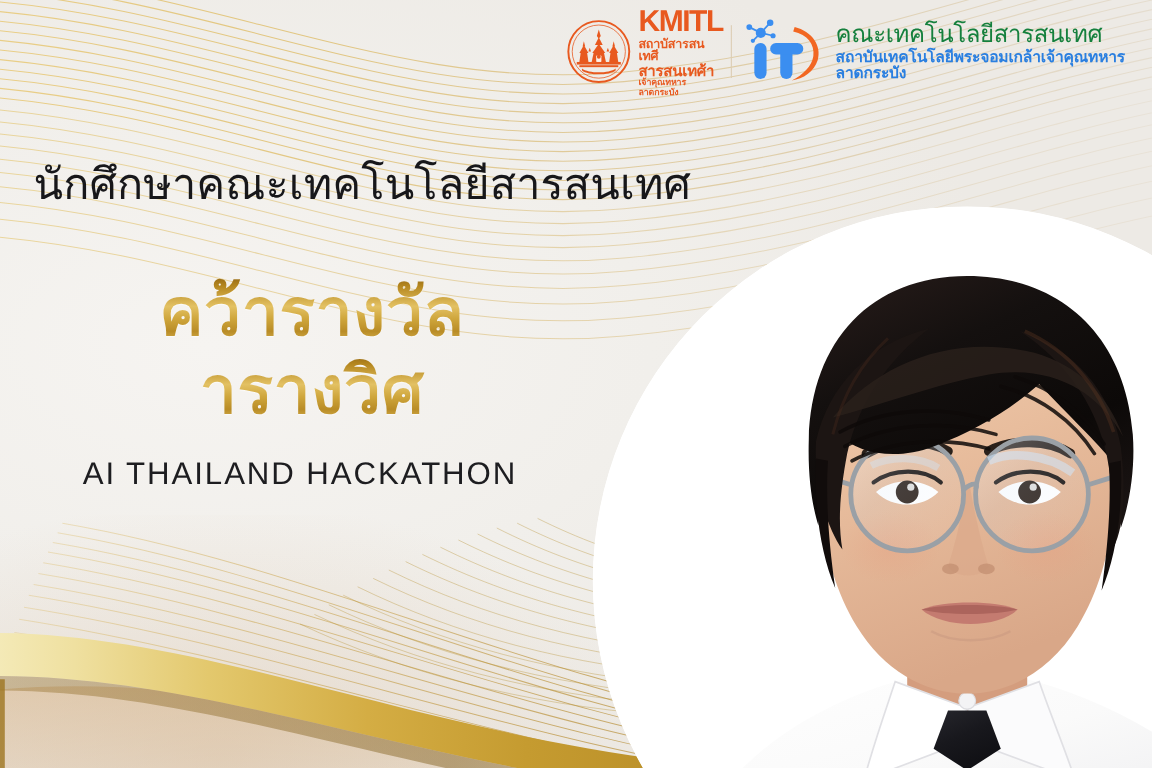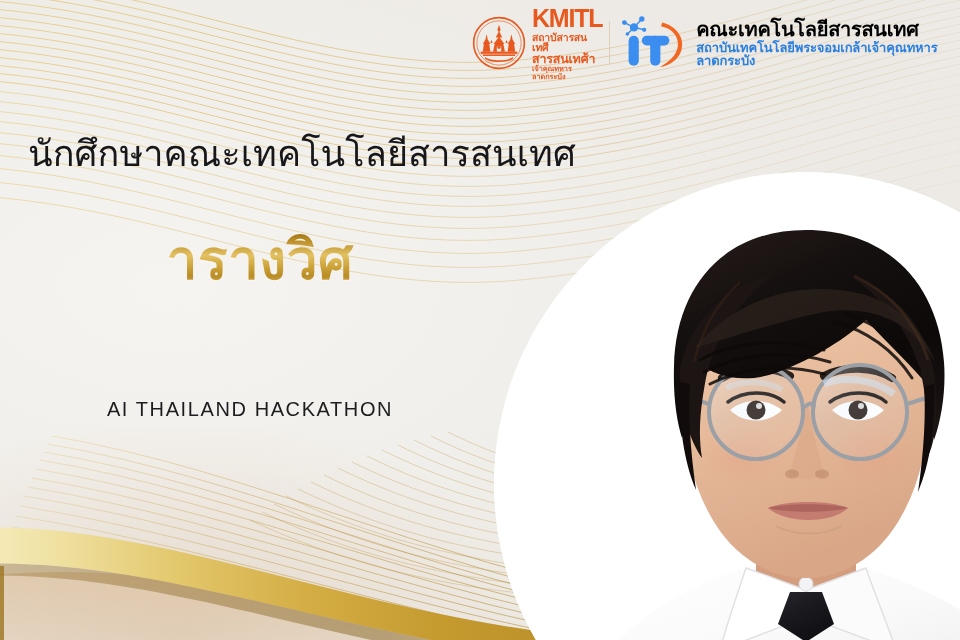--- a/index.html
+++ b/index.html
@@ -62,24 +62,24 @@
   .gold-line{
     font-size:55px; line-height:1.18; font-weight:700;
     letter-spacing:0.5px;
     background:linear-gradient(180deg,#8a5f12 0%,#b5871f 16%,#e3c163 42%,#cfa63c 58%,#b98c26 74%,#e0bd5e 92%,#f0dca0 100%);
     -webkit-background-clip:text; background-clip:text;
     -webkit-text-fill-color:transparent; color:transparent;
     filter:drop-shadow(0 1px 0 rgba(255,255,255,0.55));
   }
   .gold-line.l2{ font-size:55px; }
   .sub-en{
-    position:absolute; left:0px; top:394px; width:500px;
+    position:absolute; left:0px; top:374px; width:500px;
     text-align:center;
     color:#1d1d20;
-    font-size:20px; line-height:1.55;
+    font-size:26px; line-height:1.55;
     letter-spacing:1.6px;
     font-weight:400;
   }
   
   .logo-bar{
     position:absolute; left:472px; top:10px;
     height:66px; display:flex; align-items:center; gap:0px;
   }
   .kmitl-logo{ display:flex; align-items:center; gap:6px; }
   .kmitl-seal{ width:54px; height:54px; flex:0 0 auto; }
@@ -91,21 +91,21 @@
   .kmitl-th1{ font-size:10.5px; color:#e8591f; font-weight:700; letter-spacing:-0.2px; margin-top:1px; }
   .kmitl-th2{ font-size:12.5px; color:#e8591f; font-weight:700; letter-spacing:-0.2px; }
   .kmitl-th3{ font-size:7.4px; color:#e8591f; font-weight:700; letter-spacing:-0.1px; }
 
   .logo-sep{
     width:1px; height:44px; background:rgba(220,205,180,0.9); margin:0 9px 0 7px;
   }
   .it-logo{ display:flex; align-items:center; gap:5px; }
   .it-mark{ width:72px; height:58px; flex:0 0 auto; }
   .it-words{ display:flex; flex-direction:column; line-height:1; }
-  .it-th1{ font-size:20px; color:#000000; font-weight:700; letter-spacing:-0.3px; }
+  .it-th1{ font-size:20px; color:#15803d; font-weight:400; letter-spacing:-0.3px; }
   .it-th2{ font-size:13px; color:#2a7fe0; font-weight:700; letter-spacing:-0.15px; margin-top:2px; }
 </style>
 </head>
 <body>
 
 <div id="poster">
 
   <div class="bg-base"></div>
   <div class="bg-warm-bl"></div>
   <div class="bg-warm-br"></div>
@@ -463,20 +463,21 @@
       <div class="it-words">
         <div class="it-th1">คณะเทคโนโลยีสารสนเทศ</div>
         <div class="it-th2">สถาบันเทคโนโลยีพระจอมเกล้าเจ้าคุณทหารลาดกระบัง</div>
       </div>
     </div>
   </div>
 
   <div class="headline">นักศึกษาคณะเทคโนโลยีสารสนเทศ</div>
 
   <div class="gold-block">
+    <div class="gold-line l1">คว้ารางวัล</div>
     <div class="gold-line l2">ารางวิศ</div>
   </div>
 
   <div class="sub-en">
     <div>AI THAILAND HACKATHON</div>
   </div>
 
 </div>
 
 </body></html>

